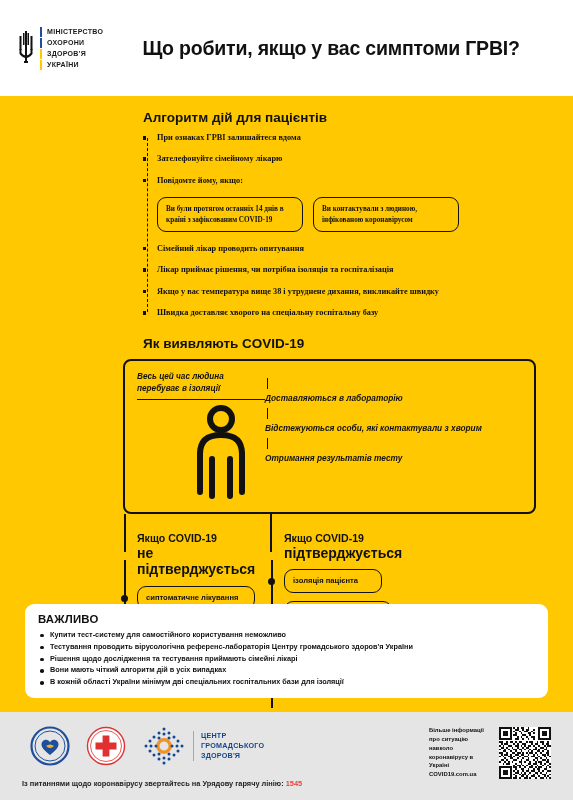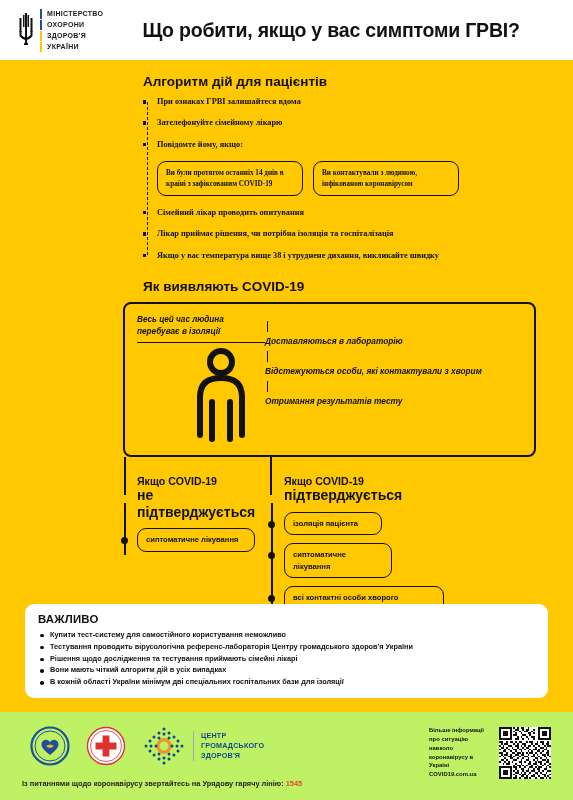--- a/index.html
+++ b/index.html
@@ -11,21 +11,21 @@
   }
   .poster {
     position: relative;
     width: 573px; height: 800px;
     background: #ffffff;
     display: flex; flex-direction: column;
   }
 
   
   .header {
-    height: 60px; background: #fff;
+    height: 96px; background: #fff;
     display: flex; align-items: center;
     flex: 0 0 auto;
     justify-content: center;
   }
   .ministry-logo {
     display: flex; align-items: center;
     margin-left: 18px; gap: 6px;
   }
   .trident { width: 16px; height: 42px; display:block; }
   .ministry-bars { display: flex; flex-direction: column; gap: 1px; }
@@ -159,21 +159,21 @@
     font-size: 7.3px; font-weight: 700; color: #111;
     line-height: 1.62;
   }
   .imp-item::before {
     content: ""; position: absolute; left: 2px; top: 5px;
     width: 3.5px; height: 3.5px; border-radius: 50%; background: #111;
   }
 
   
   .footer {
-    flex: 0 0 auto; height: 88px; background: #bef264;
+    flex: 0 0 auto; height: 88px; background: #e5e5e5;
     position: relative; display: flex; align-items: flex-start;
   }
   .f-logos { display: flex; align-items: center; gap: 16px; margin: 13px 0 0 30px; }
   .cgz { display: flex; align-items: center; gap: 7px; }
   .cgz-txt {
     font-size: 7.2px; font-weight: 700; color: #14478f;
     line-height: 1.42; letter-spacing: .2px; border-left: 1.2px solid #9aa9c4;
     padding-left: 7px;
   }
   .hotline {
@@ -242,20 +242,21 @@
       <div class="algo-item">Повідомте йому, якщо:</div>
 
       <div class="cond-row">
         <div class="cond-box">Ви були протягом останніх 14 днів в країні з зафіксованим COVID-19</div>
         <div class="cond-box">Ви контактували з людиною, інфікованою коронавірусом</div>
       </div>
 
       <div class="algo-item">Сімейний лікар проводить опитування</div>
       <div class="algo-item">Лікар приймає рішення, чи потрібна ізоляція та госпіталізація</div>
       <div class="algo-item">Якщо у вас температура вище 38 і утруднене дихання, викликайте швидку</div>
+      <div class="algo-item">Швидка доставляє хворого на спеціальну госпітальну базу</div>
     </div>
 
     <div class="detect-title">Як виявляють COVID-19</div>
 
     <div class="detect-box">
       <div class="detect-left">
         <div class="iso-text">Весь цей час людина перебуває в ізоляції</div>
         <svg class="person" width="64" height="96" viewBox="0 0 64 96">
           <g fill="none" stroke="#111" stroke-width="6" stroke-linecap="round" stroke-linejoin="round">
             <circle cx="32" cy="15" r="11"></circle>

